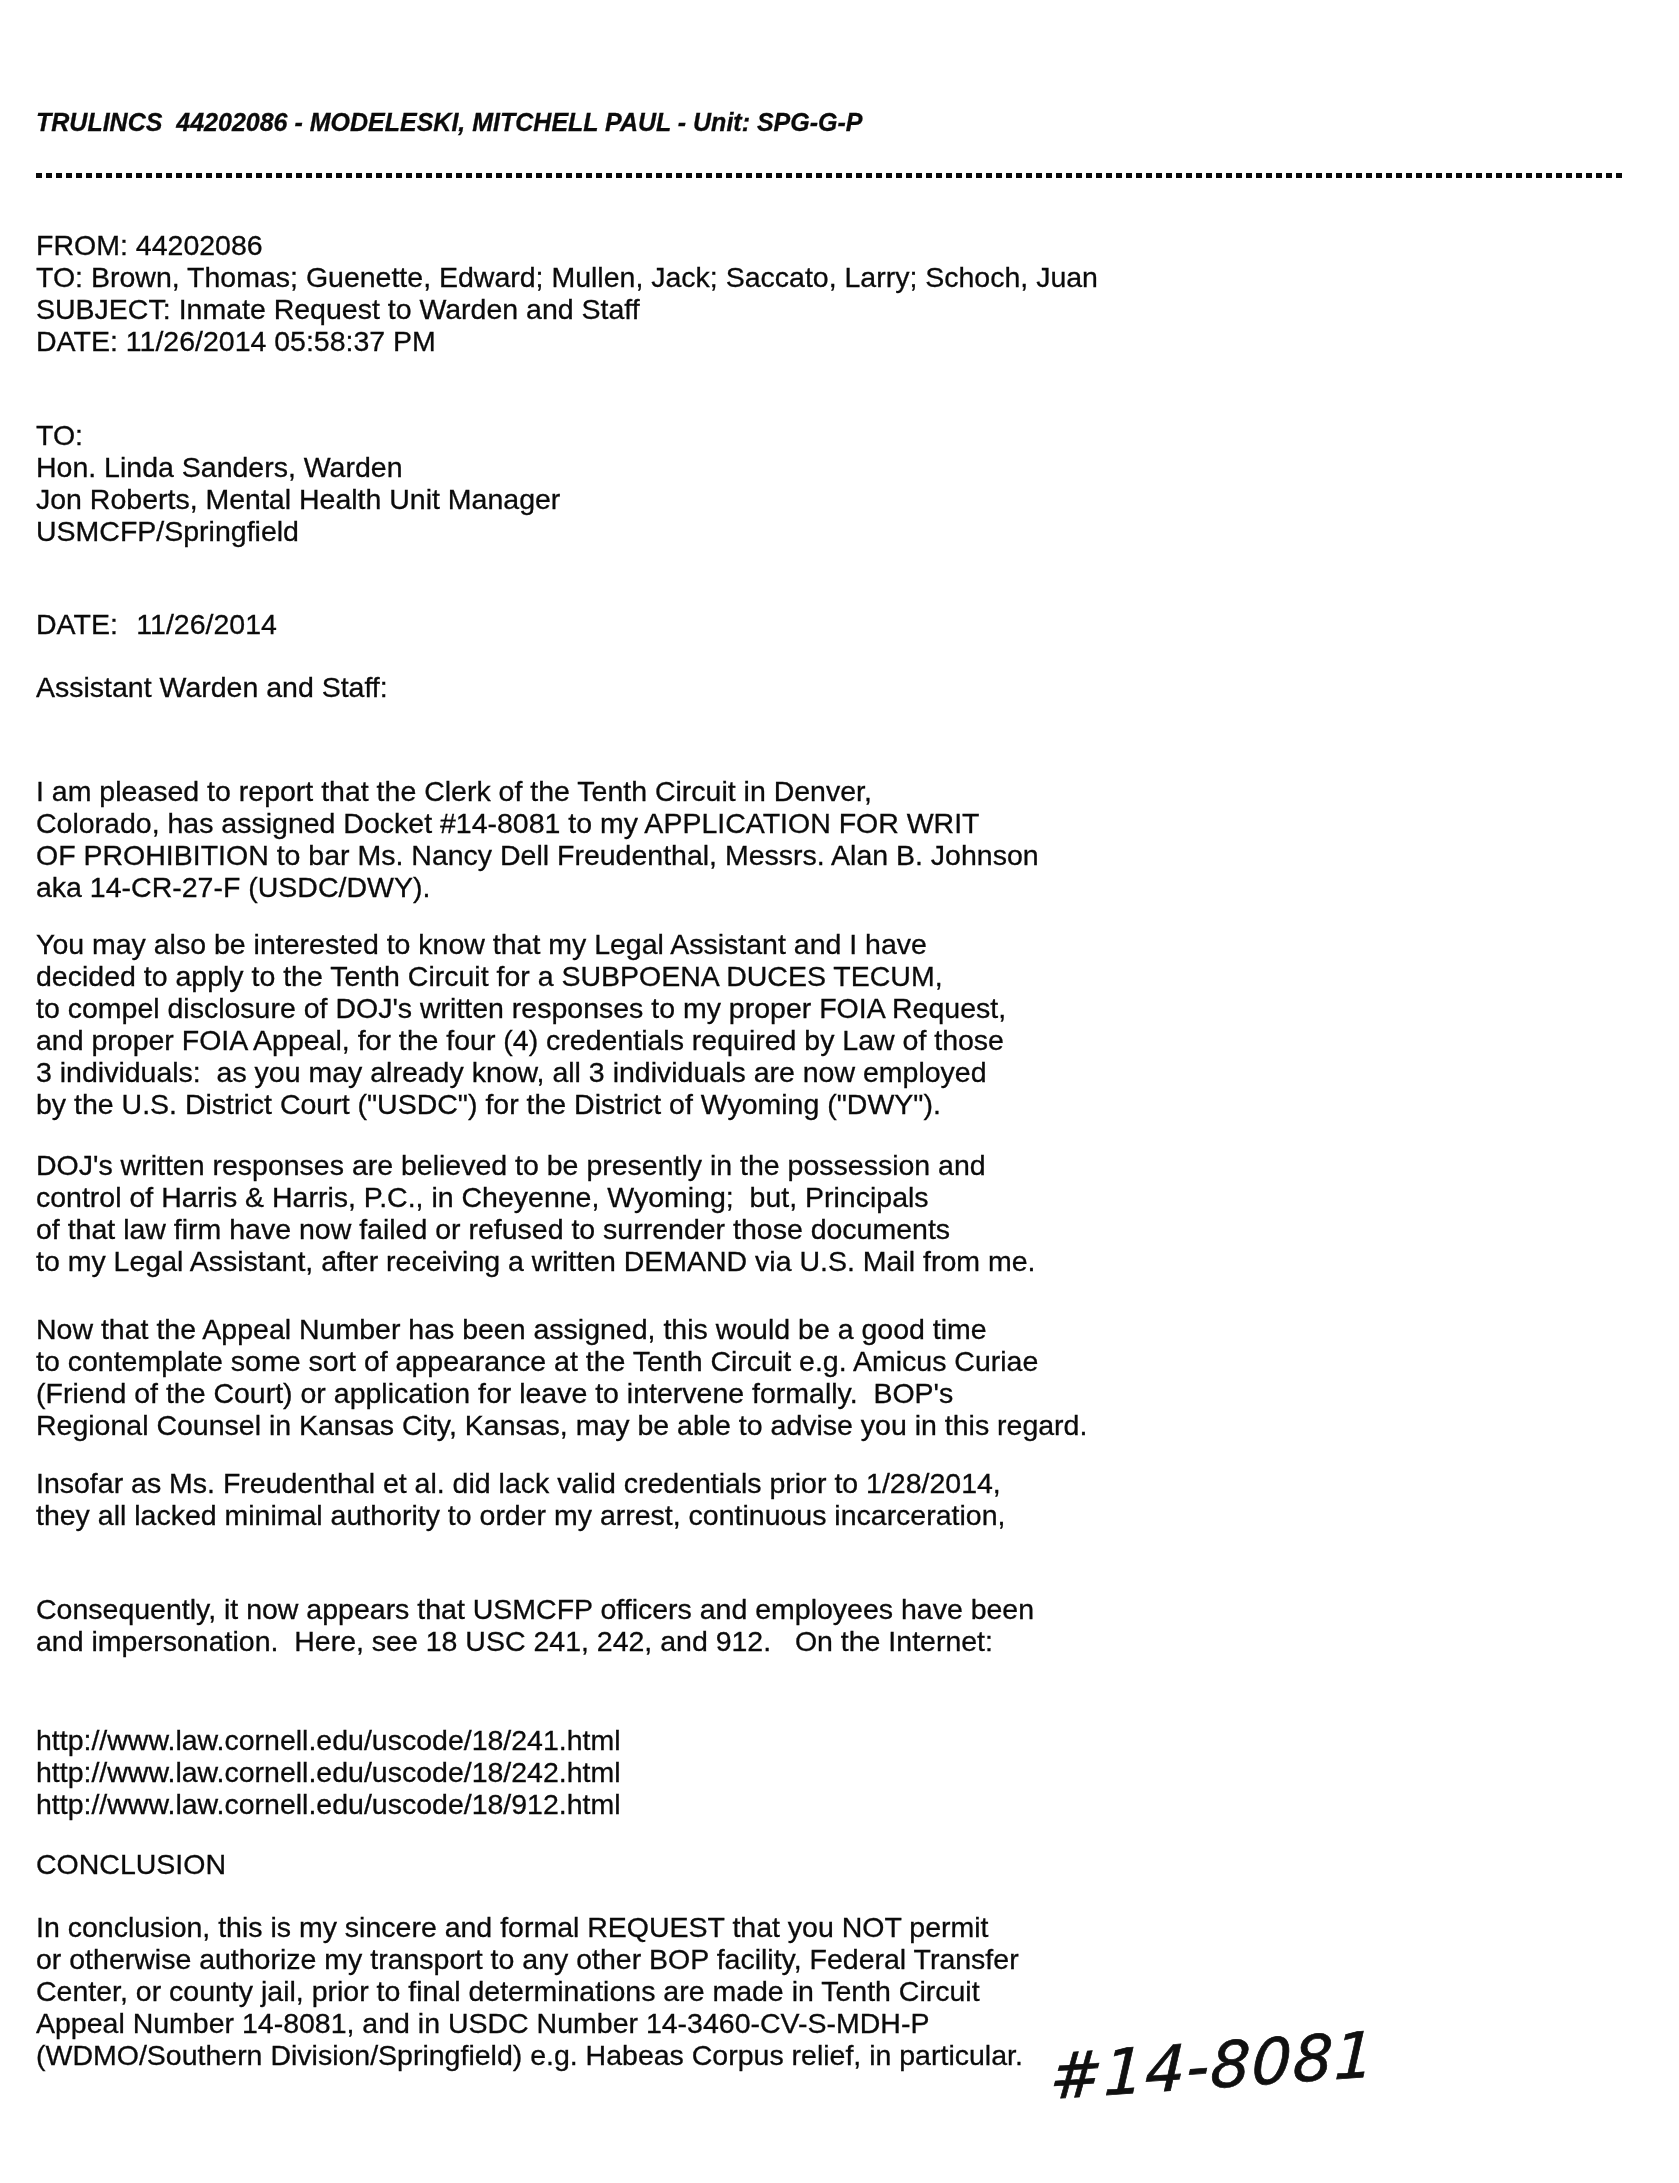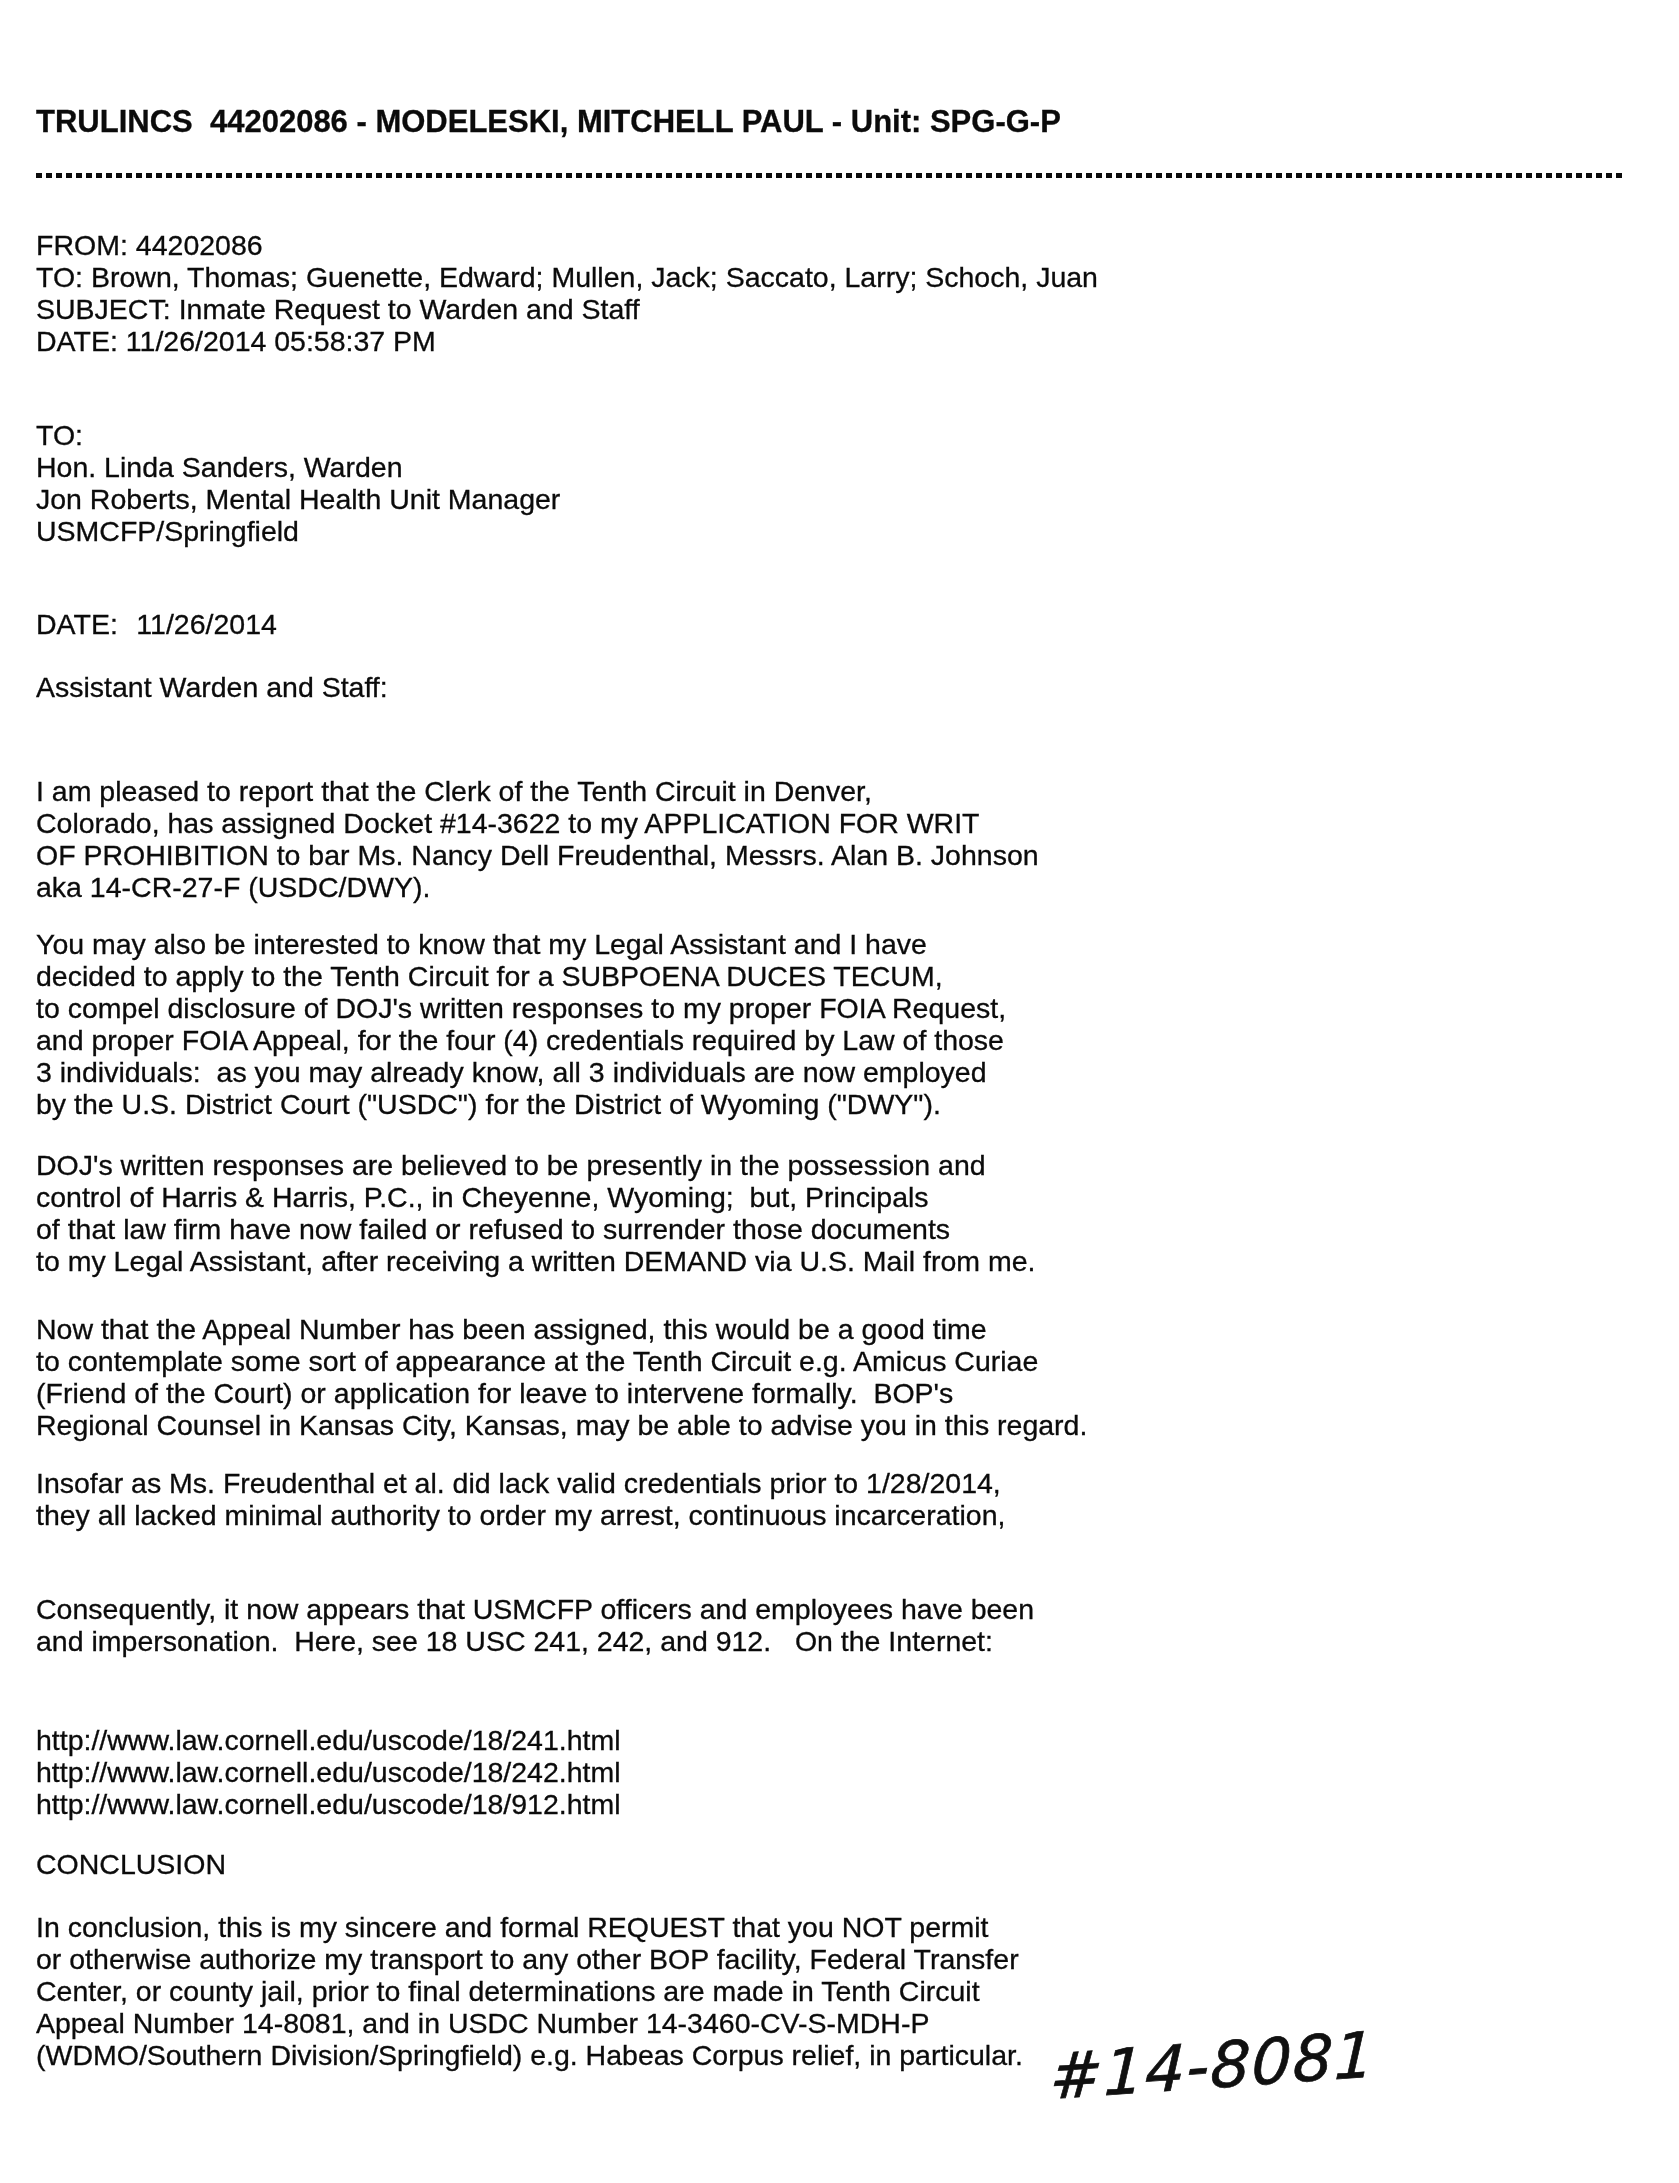--- a/index.html
+++ b/index.html
@@ -8,21 +8,21 @@
     width:1680px;height:2183px;
     background:#ffffff;
     color:#0b0b0b;
     font-family:"Liberation Sans","DejaVu Sans",sans-serif;
     font-size:28.5px;
     -webkit-text-stroke:0.3px #0b0b0b;
     overflow:hidden;
   }
   .abs{position:absolute;left:36px;}
   .tline{white-space:pre;height:32px;line-height:32px;}
-  .hdr{font-weight:700;font-size:31px;}
+  .hdr{font-weight:700;font-size:25px;font-style:italic;}
   .lbl{margin-right:8px;}
   .lbl-wide{margin-right:18.5px;}
   .sep{
     position:absolute;left:36px;top:173px;
     width:1589px;height:4.6px;
     background:repeating-linear-gradient(90deg,#0b0b0b 0 6px,transparent 6px 10px);
   }
   .handnote{
     position:absolute;left:1050px;top:2041px;
     font-family:"DejaVu Sans",sans-serif;
@@ -59,21 +59,21 @@
         <div class="tline">USMCFP/Springfield</div>
       </div>
   </div>
 
   <div class="abs tline" style="top:608px"><span class="lbl-wide">DATE:</span><span>11/26/2014</span></div>
 
   <div class="abs tline" style="top:671px">Assistant Warden and Staff:</div>
 
   <div class="abs" style="top:775px">
       <div class="tline">I am pleased to report that the Clerk of the Tenth Circuit in Denver,</div>
-      <div class="tline">Colorado, has assigned Docket #14-3622 to my APPLICATION FOR WRIT</div>
+      <div class="tline">Colorado, has assigned Docket #14-8081 to my APPLICATION FOR WRIT</div>
       <div class="tline">OF PROHIBITION to bar Ms. Nancy Dell Freudenthal, Messrs. Alan B. Johnson</div>
       <div class="tline">aka 14-CR-27-F (USDC/DWY).</div>
     </div>
 
   <div class="abs" style="top:928px">
       <div class="tline">You may also be interested to know that my Legal Assistant and I have</div>
       <div class="tline">decided to apply to the Tenth Circuit for a SUBPOENA DUCES TECUM,</div>
       <div class="tline">to compel disclosure of DOJ's written responses to my proper FOIA Request,</div>
       <div class="tline">and proper FOIA Appeal, for the four (4) credentials required by Law of those</div>
       <div class="tline">3 individuals:  as you may already know, all 3 individuals are now employed</div>

